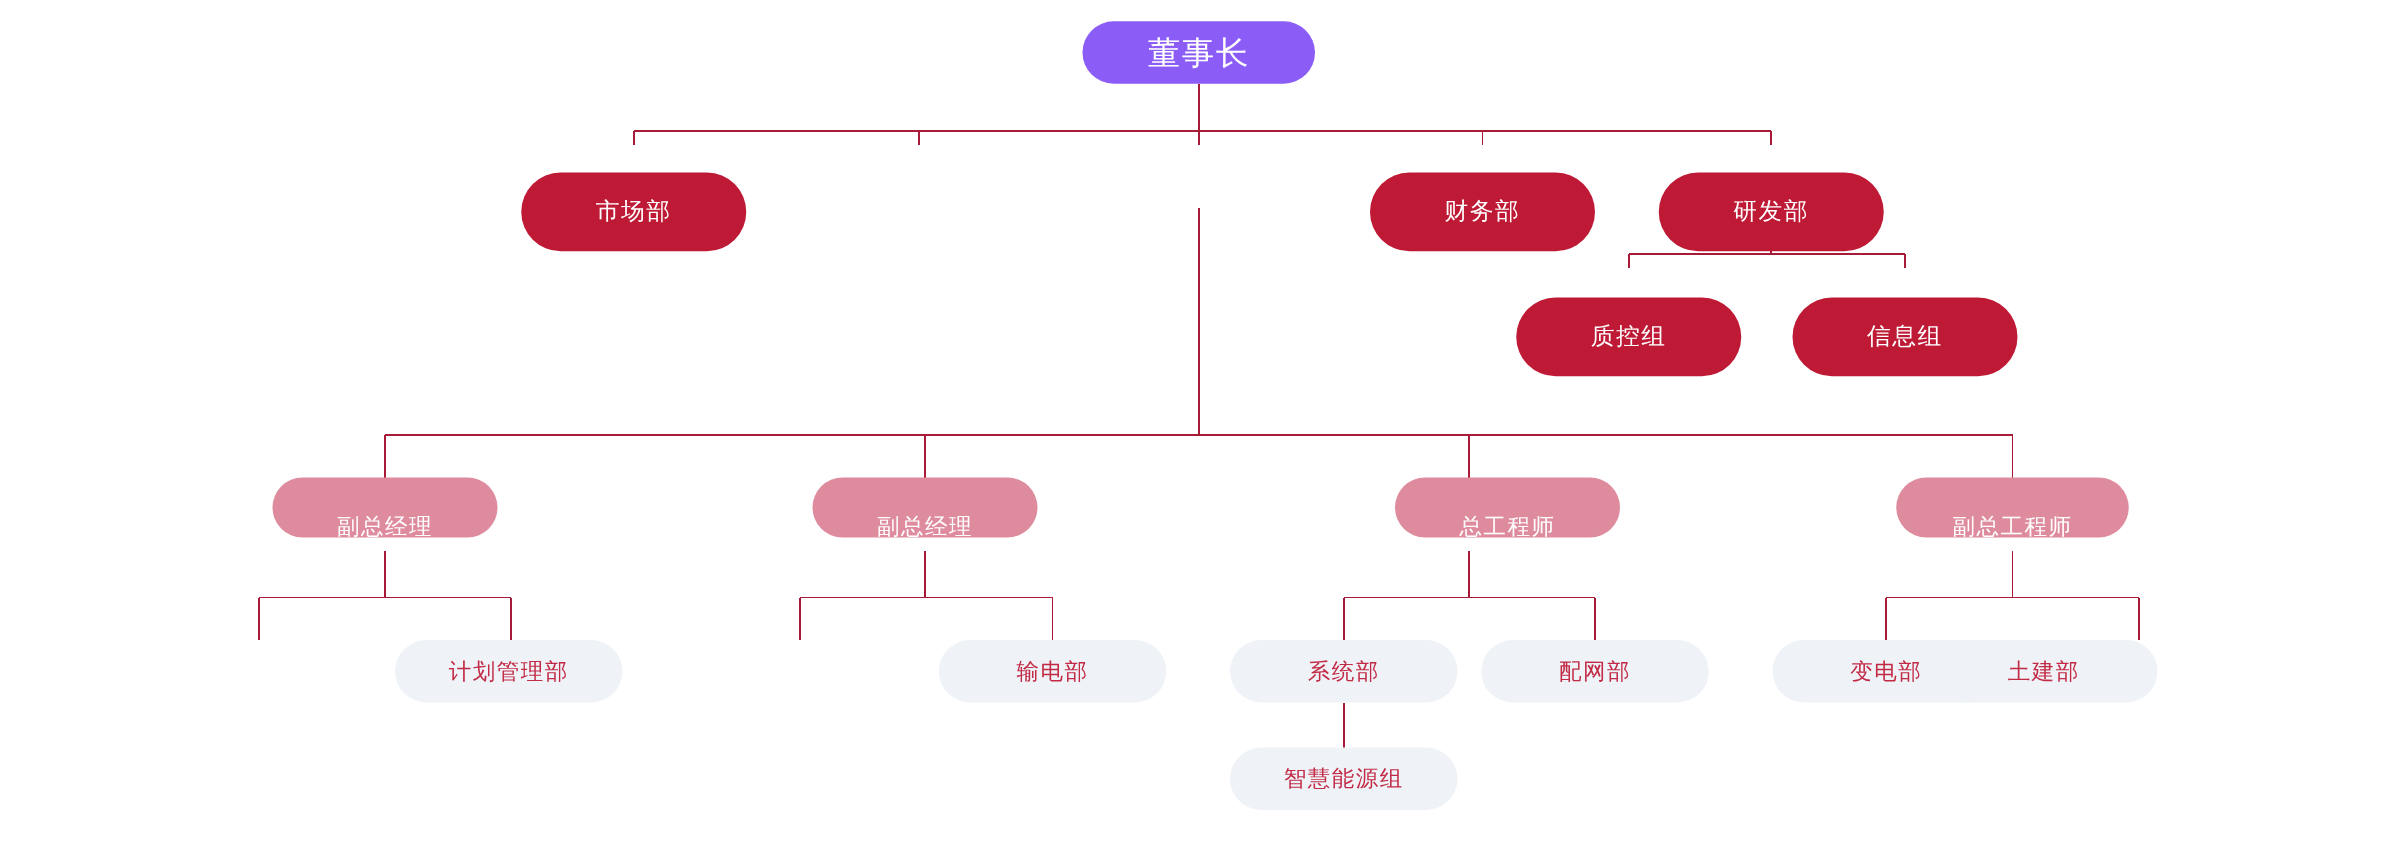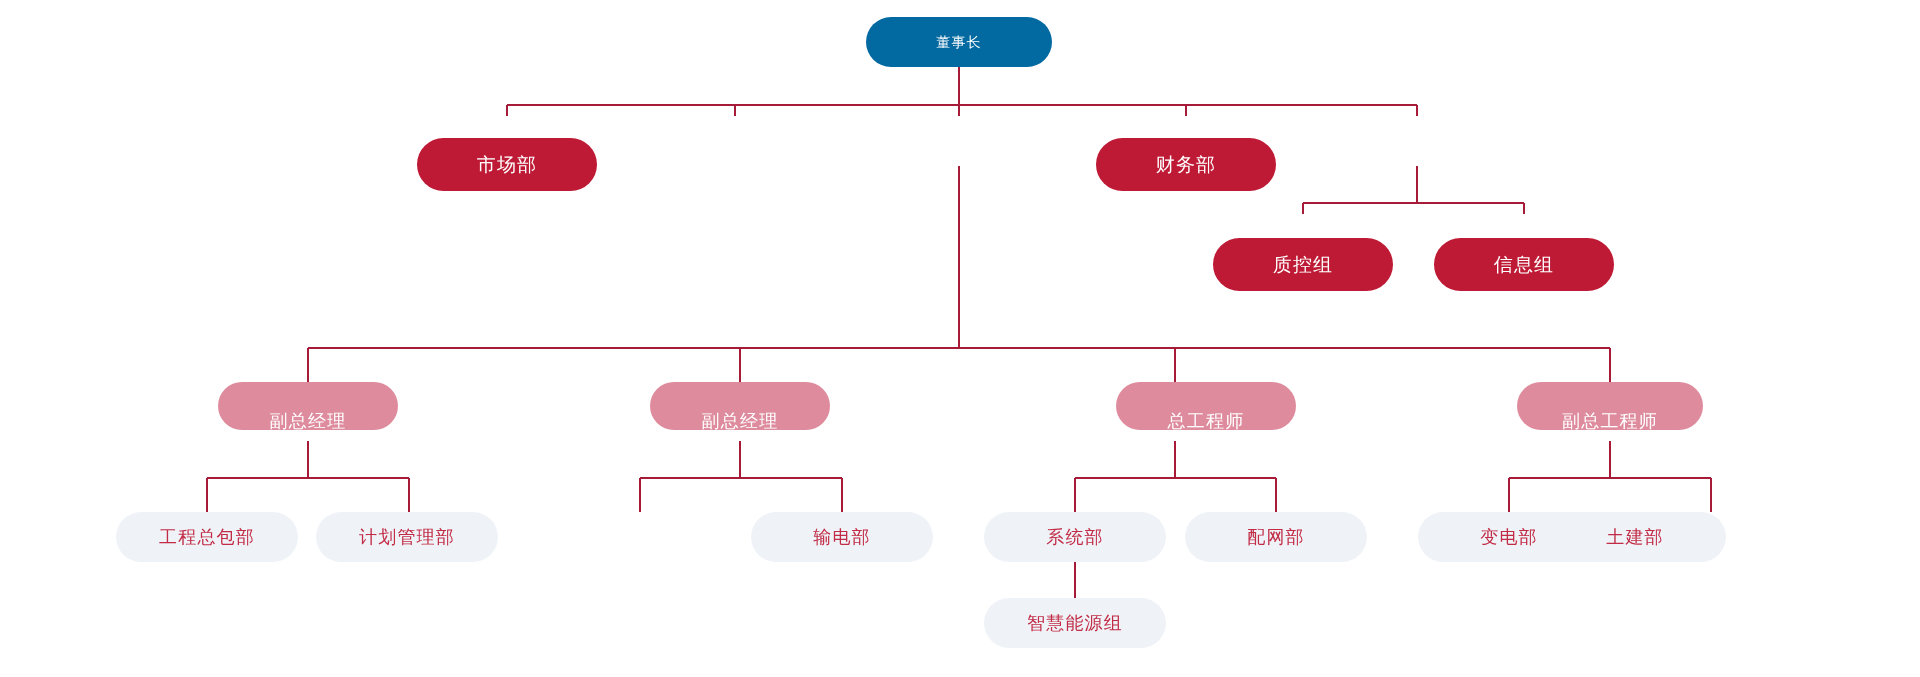--- a/index.html
+++ b/index.html
@@ -28,30 +28,30 @@
     display: flex;
     align-items: center;
     justify-content: center;
     border-radius: 999px;
     white-space: nowrap;
     letter-spacing: 1.2px;
     line-height: 1;
     user-select: none;
   }
   .node-l1 {
-    background: #0369a1;
+    background: #8b5cf6;
     color: #ffffff;
-    font-size: 14px;
+    font-size: 26px;
     height: 50px;
   }
   .node-l2 {
     background: #BE1A35;
     color: #ffffff;
     font-size: 19px;
-    height: 53px;
+    height: 63px;
   }
   .node-l3 {
     background: #DE8C9D;
     color: #ffffff;
     font-size: 18px;
     height: 48px;
     align-items: flex-end;
   }
   .node-l4 {
     background: #EFF3F7;
@@ -116,20 +116,23 @@
   <div class="node node-l1" style="left:866px; top:17px; width:186px;">
     <span>董事长</span>
   </div>
 
   <div class="node node-l2" style="left:417px; top:138px; width:180px;">
     <span>市场部</span>
   </div>
   <div class="node node-l2" style="left:1096px; top:138px; width:180px;">
     <span>财务部</span>
   </div>
+  <div class="node node-l2" style="left:1327px; top:138px; width:180px;">
+    <span>研发部</span>
+  </div>
 
   <div class="node node-l2" style="left:1213px; top:238px; width:180px;">
     <span>质控组</span>
   </div>
   <div class="node node-l2" style="left:1434px; top:238px; width:180px;">
     <span>信息组</span>
   </div>
 
   <div class="node node-l3" style="left:218px; top:382px; width:180px;">
     <span>副总经理</span>
@@ -137,23 +140,20 @@
   <div class="node node-l3" style="left:650px; top:382px; width:180px;">
     <span>副总经理</span>
   </div>
   <div class="node node-l3" style="left:1116px; top:382px; width:180px;">
     <span>总工程师</span>
   </div>
   <div class="node node-l3" style="left:1517px; top:382px; width:186px;">
     <span>副总工程师</span>
   </div>
 
-  <div class="node node-l4" style="left:116px; top:512px; width:182px;">
-    <span>工程总包部</span>
-  </div>
   <div class="node node-l4" style="left:316px; top:512px; width:182px;">
     <span>计划管理部</span>
   </div>
   <div class="node node-l4" style="left:751px; top:512px; width:182px;">
     <span>输电部</span>
   </div>
   <div class="node node-l4" style="left:984px; top:512px; width:182px;">
     <span>系统部</span>
   </div>
   <div class="node node-l4" style="left:1185px; top:512px; width:182px;">

